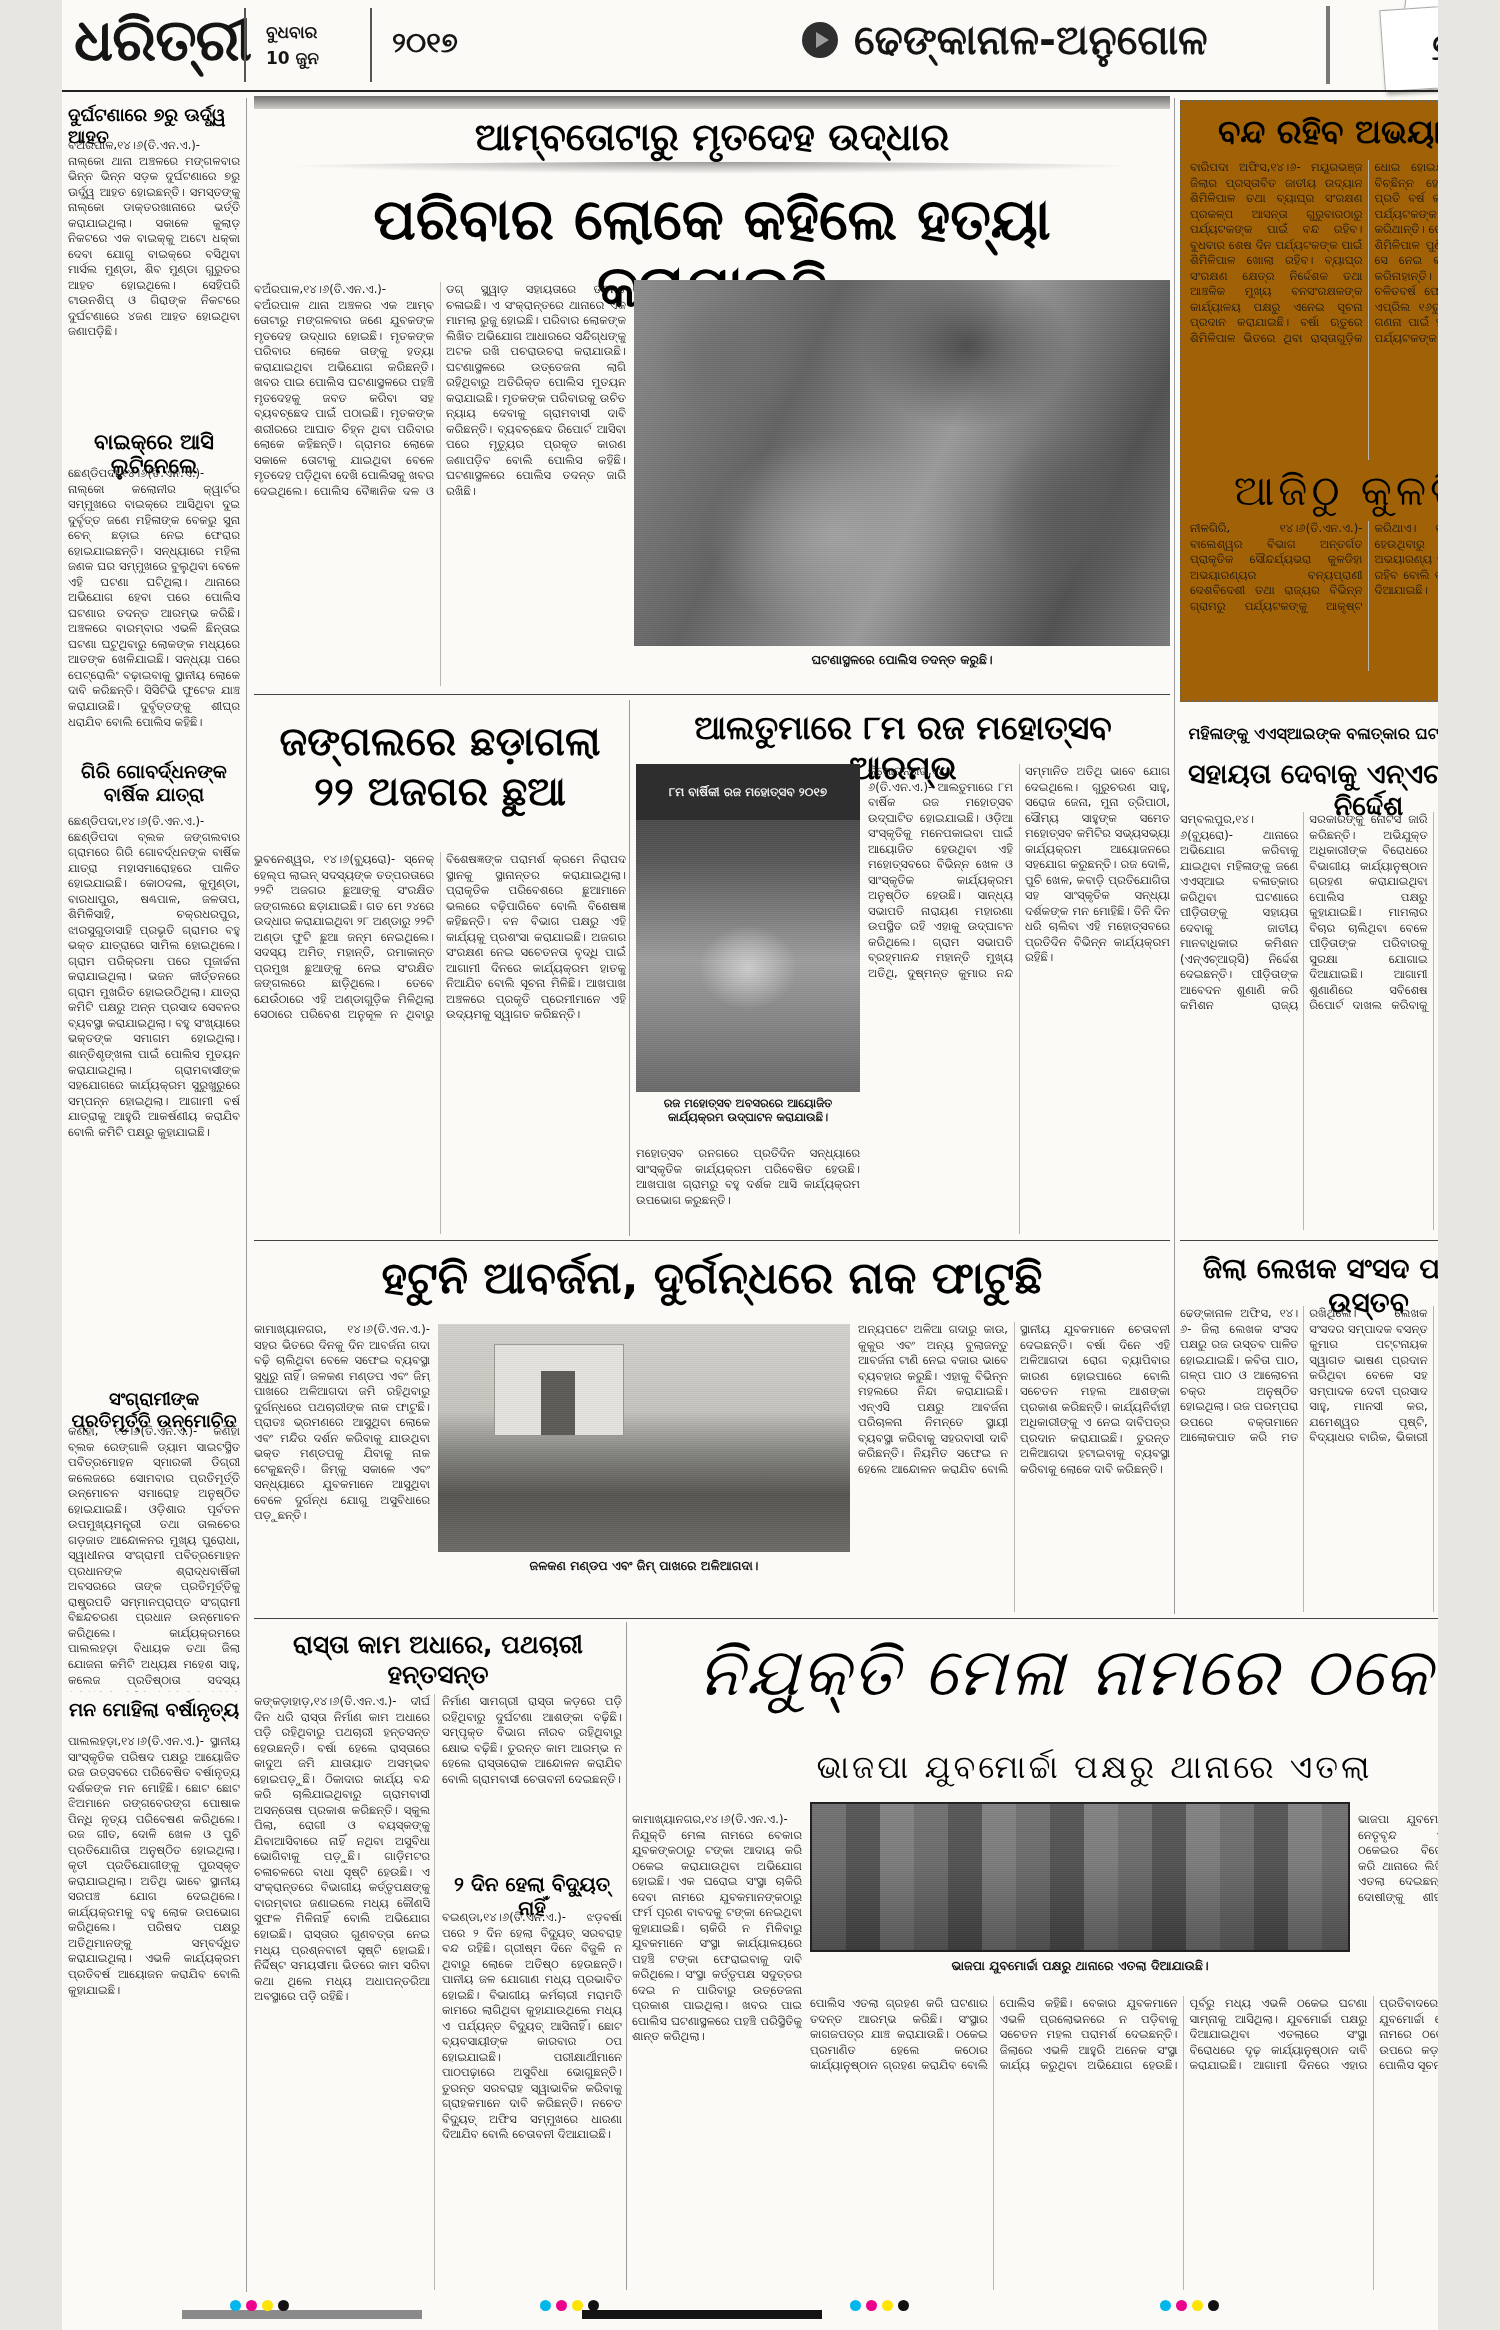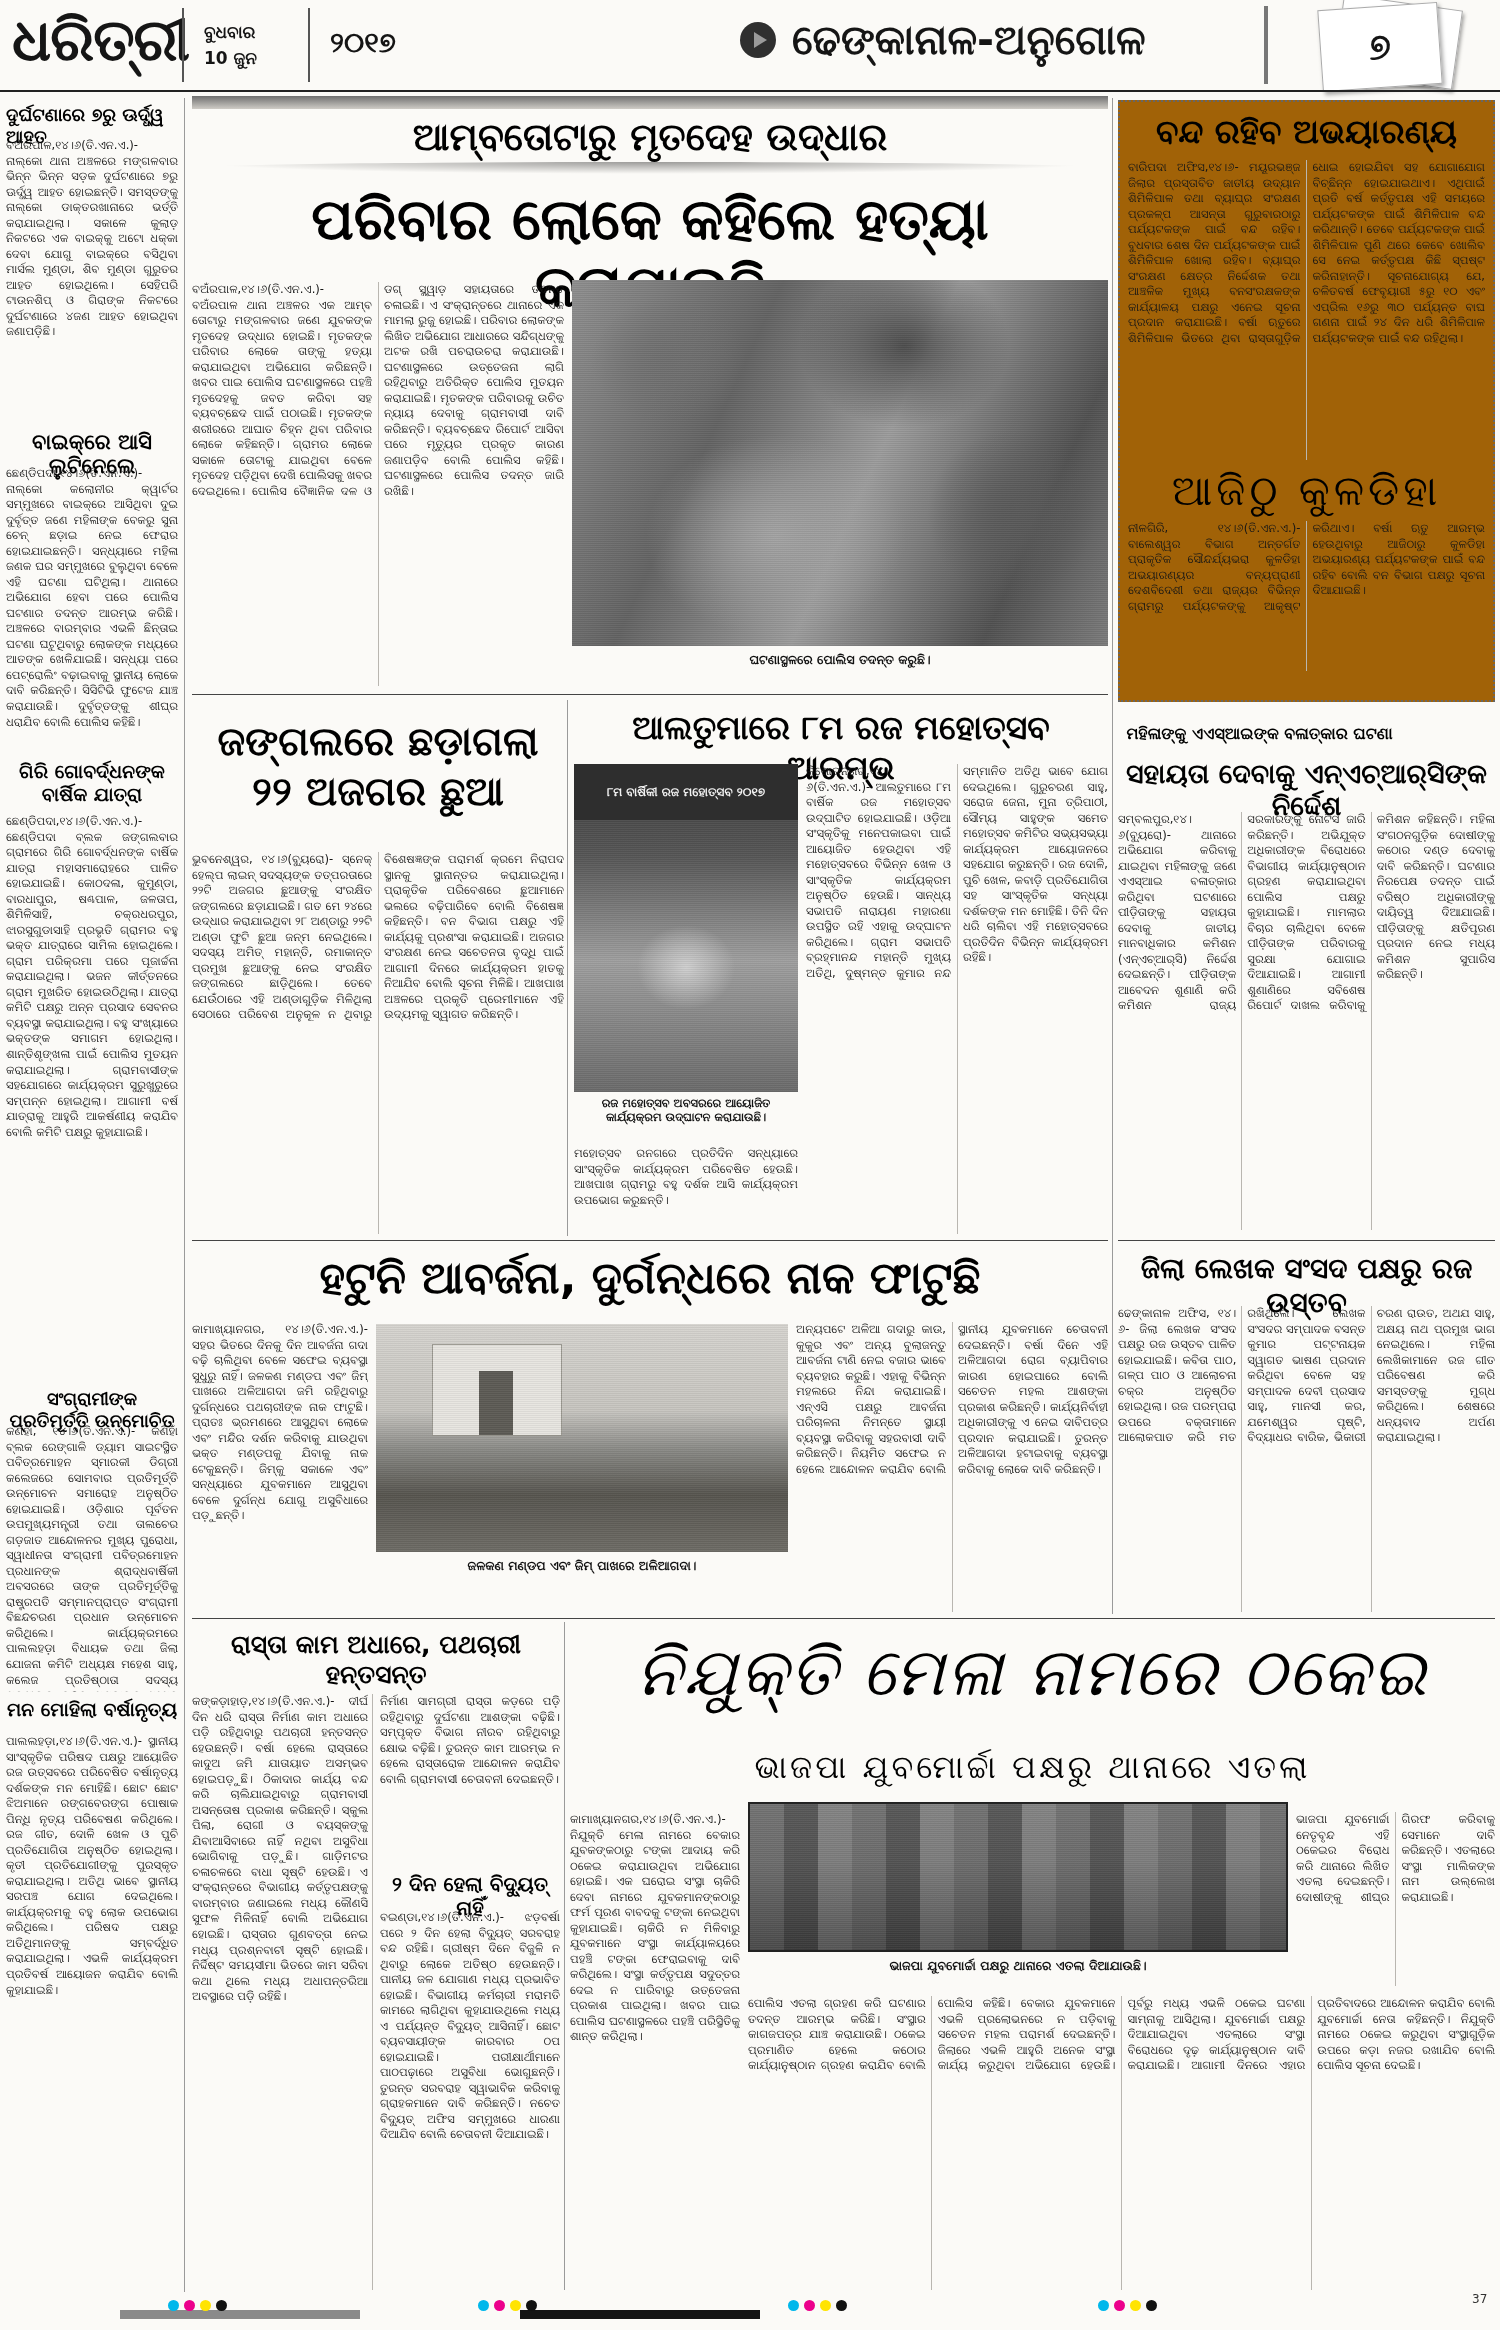--- a/index.html
+++ b/index.html
@@ -1,18 +1,18 @@
 <!DOCTYPE html>
 <html><head>
 <meta charset="utf-8">
 <style>
   * { margin:0; padding:0; box-sizing:border-box; }
   html,body { background:#e8e6e0; }
   body { font-family:"DejaVu Sans","Liberation Sans",sans-serif; color:#151515; }
-  .page { position:relative; width:1500px; height:2330px; background:#fbfaf7; margin:0 auto; overflow:hidden; }
+  .page { position:relative; width:1376px; height:2330px; background:#fbfaf7; margin:0 auto; overflow:hidden; }
   .abs { position:absolute; }
   .vr { position:absolute; width:1px; background:#9a9a9a; }
   .hr { position:absolute; height:1px; background:#444; }
   .headline { color:#000; text-align:center; }
   .body-text { font-size:11.6px; line-height:1.34; text-align:justify; overflow:hidden; color:#161616; word-break:break-word; }
   .cols2 { column-count:2; column-gap:12px; column-rule:1px solid #b9b6b0; }
   .cols3 { column-count:3; column-gap:11px; column-rule:1px solid #b9b6b0; }
   .cols4 { column-count:4; column-gap:12px; column-rule:1px solid #b9b6b0; }
   .caption { font-size:12.5px; font-weight:700; text-align:center; color:#111; overflow:hidden; }
   .photo { position:absolute; overflow:hidden; background:#8d8d8d; }

